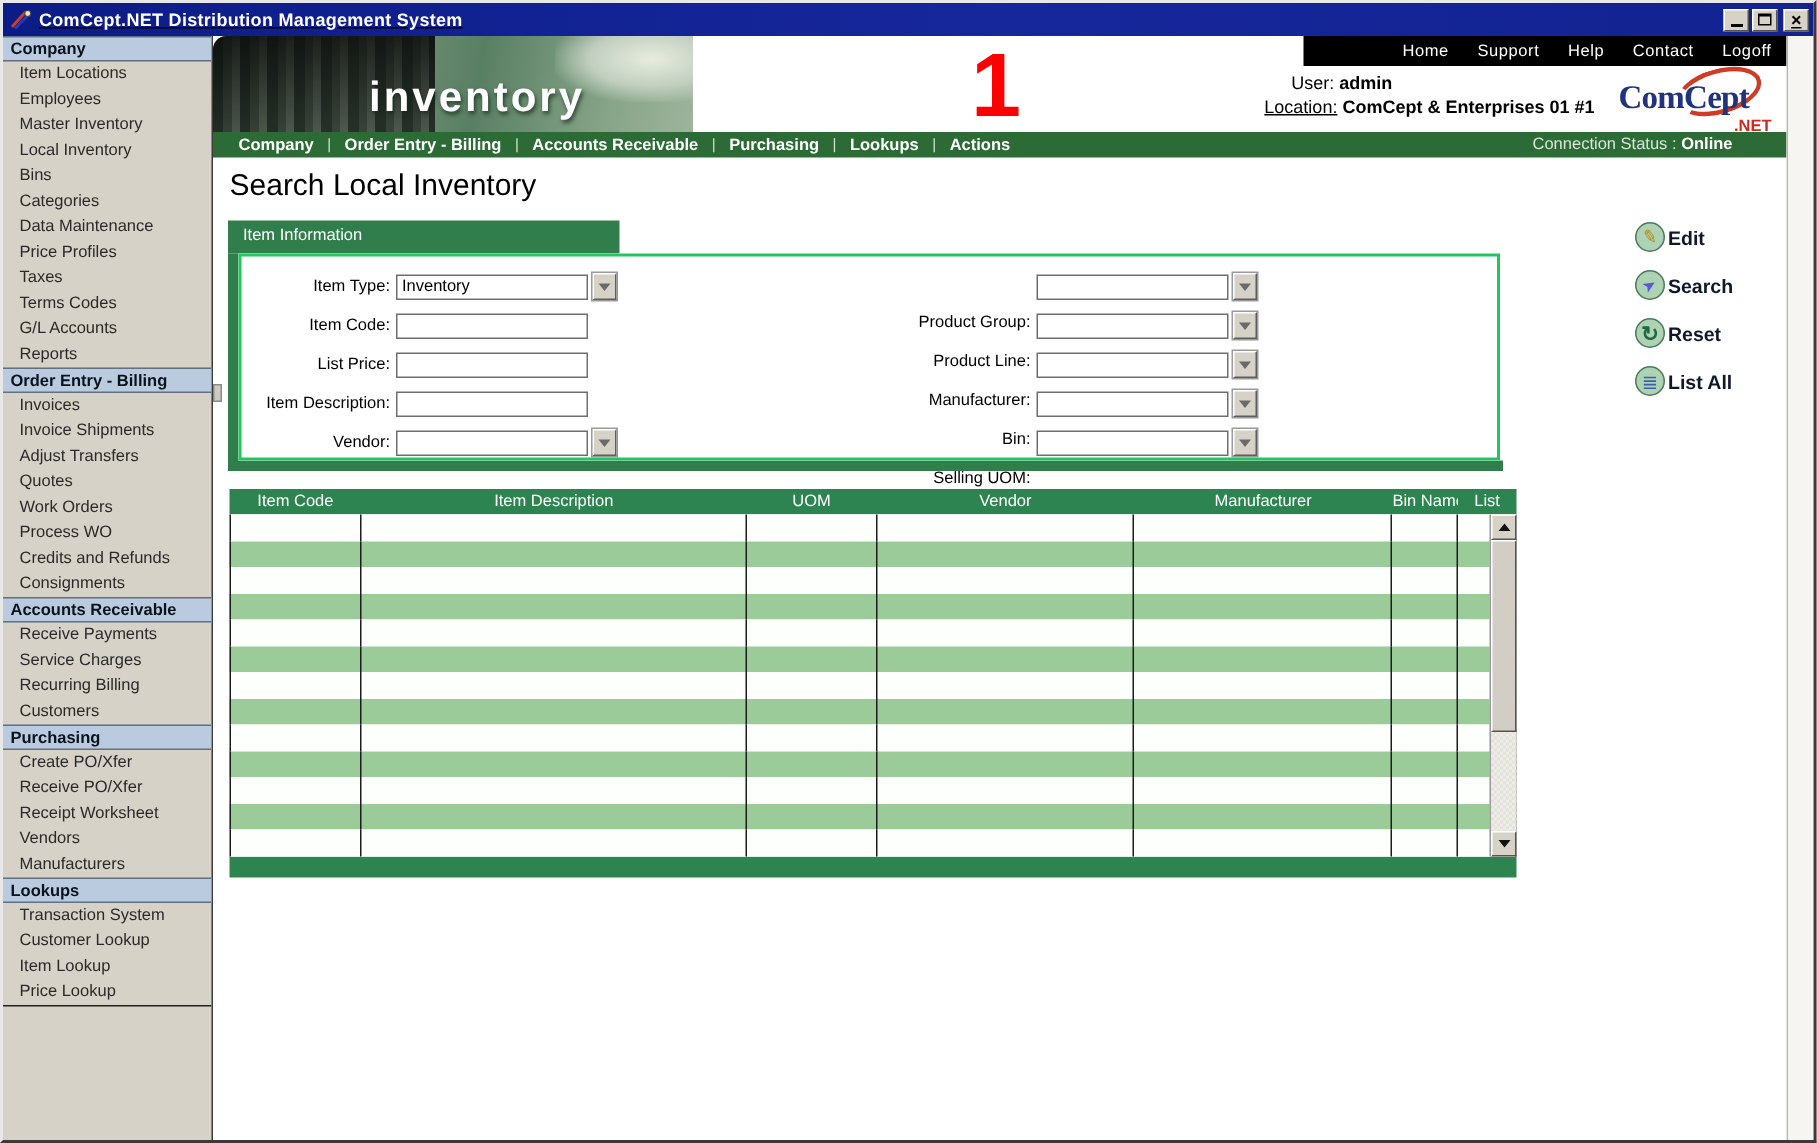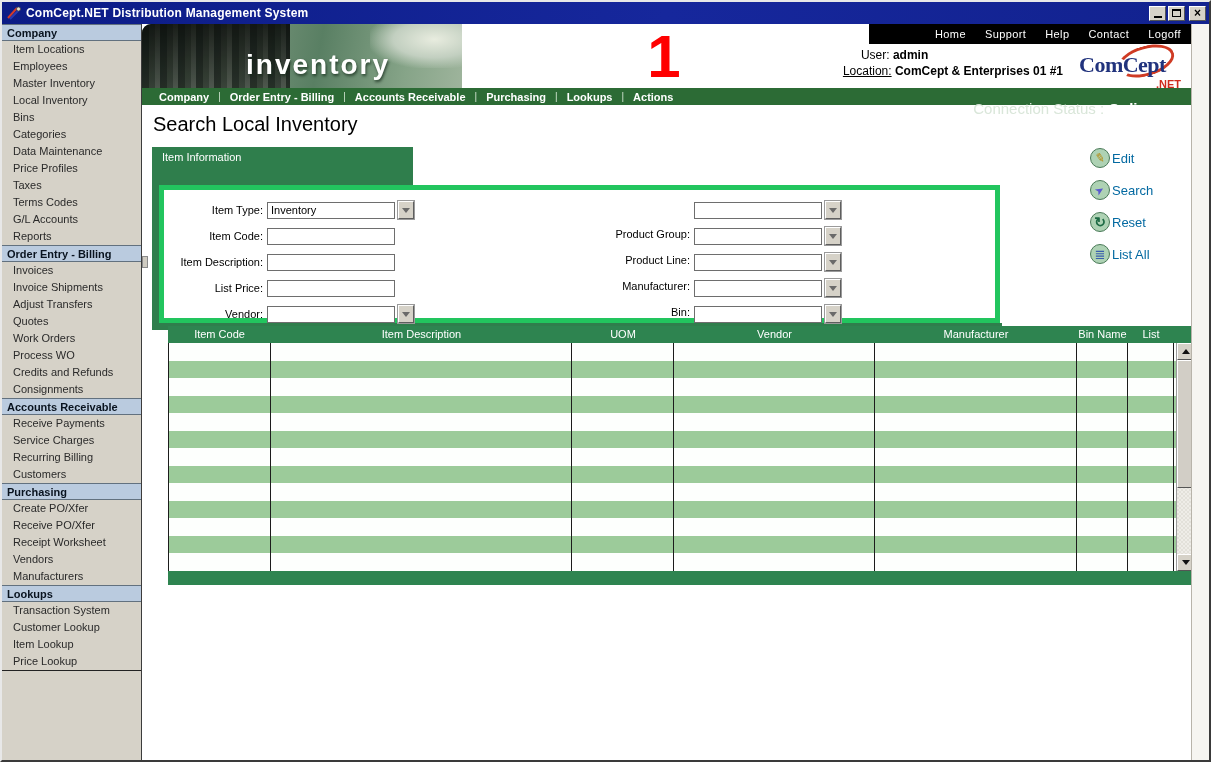--- a/index.html
+++ b/index.html
@@ -1,21 +1,21 @@
 <!DOCTYPE html>
 <html><head>
 <meta charset="utf-8">
 <style>
   * { margin:0; padding:0; box-sizing:border-box; }
   html,body { width:1211px; height:762px; background:#808080; font-family:"Liberation Sans", sans-serif; }
   .window { width:1211px; height:762px; border:2px solid; border-color:#e8e8e8 #3a3a3a #3a3a3a #e8e8e8;
             background:#d6d2c8; display:flex; flex-direction:column; overflow:hidden; }
 
   
-  .titlebar { height:22px; background:linear-gradient(90deg,#0c1c86,#16279c 55%,#12228f); display:flex; align-items:center; padding:0 3px; flex:0 0 auto; }
+  .titlebar { height:22px; background:linear-gradient(90deg,#0c1c86,#16279c 55%,#12228f); display:flex; align-items:center; padding:0 3px; flex:0 0 auto;text-decoration:underline; }
   .app-icon { width:16px; height:15px; margin:0 4px 0 1px; position:relative; flex:0 0 auto; }
   .titlebar-title { color:#fff; font-size:12px; font-weight:bold; letter-spacing:0.2px; flex:1 1 auto; white-space:nowrap; }
   .win-btns { display:flex; gap:2px; }
   .win-btn { width:17px; height:15px; background:#d6d2c8; border:1px solid; border-color:#fff #555 #555 #fff;
              display:flex; align-items:center; justify-content:center; font-size:10px; font-weight:bold; color:#000; position:relative; }
   .win-btn.close { margin-left:2px; font-size:12px; line-height:10px; }
   .glyph-min { width:8px; height:2px; background:#000; margin-top:8px; }
   .glyph-max { width:9px; height:8px; border:1px solid #000; border-top:2px solid #000; }
 
   
@@ -60,31 +60,31 @@
   .logo-text { font-family:"Liberation Serif", serif; font-weight:bold; font-size:22px; color:#21337d; position:absolute; left:2px; top:6px; letter-spacing:-0.5px; }
   .logo-swoosh { position:absolute; left:40px; top:0px; width:58px; height:30px; border:3px solid #cf3b24; border-radius:50%;
                  transform:rotate(-16deg); border-left-color:transparent; }
   .logo-net { position:absolute; right:0px; bottom:0px; color:#cf2b1c; font-size:11px; font-weight:bold;text-align:right; }
 
   
   .menubar { position:absolute; left:0; top:64px; width:100%; height:17px; background:#2c6b35; display:flex; align-items:center; }
   .menu-items { display:flex; align-items:center; padding-left:8px; }
   .menu-item { color:#fff; font-size:11px; font-weight:bold; padding:0 9px; cursor:pointer; white-space:nowrap; }
   .menu-sep { color:#cfe3cf; font-size:10px; }
-  .conn { position:absolute; right:36px; top:12px; line-height:17px; font-size:15px; color:#d9e6d9; }
+  .conn { position:absolute; right:36px; top:0; line-height:17px; font-size:11px; color:#d9e6d9; }
   .conn b { color:#fff; }
 
   
   .page-title { position:absolute; left:11px; top:89px; font-size:20px; color:#000; }
 
   
   .panel { position:absolute; left:10px; top:123px; width:850px; }
-  .panel-tab { width:261px; height:38px; background:#2f7e4c; color:#fff; font-size:11px; line-height:21px; padding-left:10px; }
+  .panel-tab { width:261px; height:22px; background:#2f7e4c; color:#fff; font-size:11px; line-height:21px; padding-left:10px; }
   .panel-body { border-left:7px solid #2f7e4c; border-bottom:7px solid #2f7e4c; }
-  .fieldset { background:#fff; border:5px solid #22c55e; width:841px; height:138px; position:relative; }
+  .fieldset { background:#fff; border:2px solid #22c55e; width:841px; height:138px; position:relative; }
   .fcol { position:absolute; top:0; padding-top:11px; }
   .fcol-left  { left:0;   width:430px; }
   .fcol-right { left:418px; width:423px; }
   .frow { display:flex; align-items:center; height:18px; margin-bottom:8px; }
   .flabel { font-size:11px; color:#000; text-align:right; padding-right:4px; flex:0 0 auto; }
   .fcol-left  .flabel { width:103px; }
   .fcol-right .flabel { width:112px;margin-top:48px; }
   .txt { width:128px; height:17px; border:1px solid #6e6e6e; font-size:11px; font-family:"Liberation Sans",sans-serif; padding:0 3px; background:#fff; color:#000; }
   .dd-btn { width:16px; height:18px; margin-left:3px; background:#d6d2c8; border:1px solid; border-color:#fff #5e5e5e #5e5e5e #fff;
             outline:1px solid #9a9a9a; display:flex; align-items:center; justify-content:center; cursor:pointer; padding:0; }
@@ -93,24 +93,24 @@
 
   
   .actions { position:absolute; left:948px; top:124px; }
   .action { display:flex; align-items:center; gap:2px; height:20px; margin-bottom:12px; cursor:pointer; }
   .action-icon { width:20px; height:20px; border-radius:50%; background:#aed2b4; border:1px solid #4a7a58;
                  display:flex; align-items:center; justify-content:center; font-size:12px; flex:0 0 auto; }
   .ic-pencil { color:#b58a12; transform:rotate(10deg); }
   .ic-search { color:#5a5ace; transform:rotate(-32deg); font-size:11px; }
   .ic-reset  { color:#1d6a44; font-weight:bold; font-size:14px; }
   .ic-list   { color:#3a5fae; font-size:13px; }
-  .action-label { font-size:13px; color:#0369a1; }
-
-  
-  .rtable { position:absolute; left:26px; top:302px; width:1026px; }
+  .action-label { font-size:13px; color:#0f172a;font-weight:bold; }
+
+  
+  .rtable { position:absolute; left:11px; top:302px; width:858px; }
   .thead { display:flex; height:17px; background:#2e8450; }
   .hcell { color:#fff; font-size:11px; line-height:17px; text-align:center; overflow:hidden; white-space:nowrap; }
   .tbody { position:relative; background:#fff; }
   .trow { display:flex; height:17.5px; }
   .trow:nth-child(even) { background:#9ccb9a; }
   .trow:nth-child(odd)  { background:#fdfffd; }
   .tcell { border-right:1px solid #1c1c1c; height:100%; }
   .tcell:first-child { border-left:1px solid #1c1c1c; }
   .c0{width:103px;} .c1{width:301px;} .c2{width:102px;} .c3{width:201px;} .c4{width:202px;} .c5{width:51px;} .c6{width:46px;text-align:center;}
   .hgutter { flex:1; }
@@ -268,25 +268,25 @@
                 <div class="frow">
                   <span class="flabel">Item Type:</span>
                   <input class="txt" type="text" value="Inventory" style="">
                   <button class="dd-btn"></button>
                 </div>
                 <div class="frow">
                   <span class="flabel">Item Code:</span>
                   <input class="txt" type="text" value="" style="">
                 </div>
                 <div class="frow">
+                  <span class="flabel">List Price:</span>
+                  <input class="txt" type="text" value="" style="">
+                </div>
+                <div class="frow">
                   <span class="flabel">Item Description:</span>
-                  <input class="txt" type="text" value="" style="">
-                </div>
-                <div class="frow">
-                  <span class="flabel">List Price:</span>
                   <input class="txt" type="text" value="" style="">
                 </div>
                 <div class="frow">
                   <span class="flabel">Vendor:</span>
                   <input class="txt" type="text" value="" style="">
                   <button class="dd-btn"></button>
                 </div>
               </div>
             <div class="fcol fcol-right" id="form-right">
                 <div class="frow">

